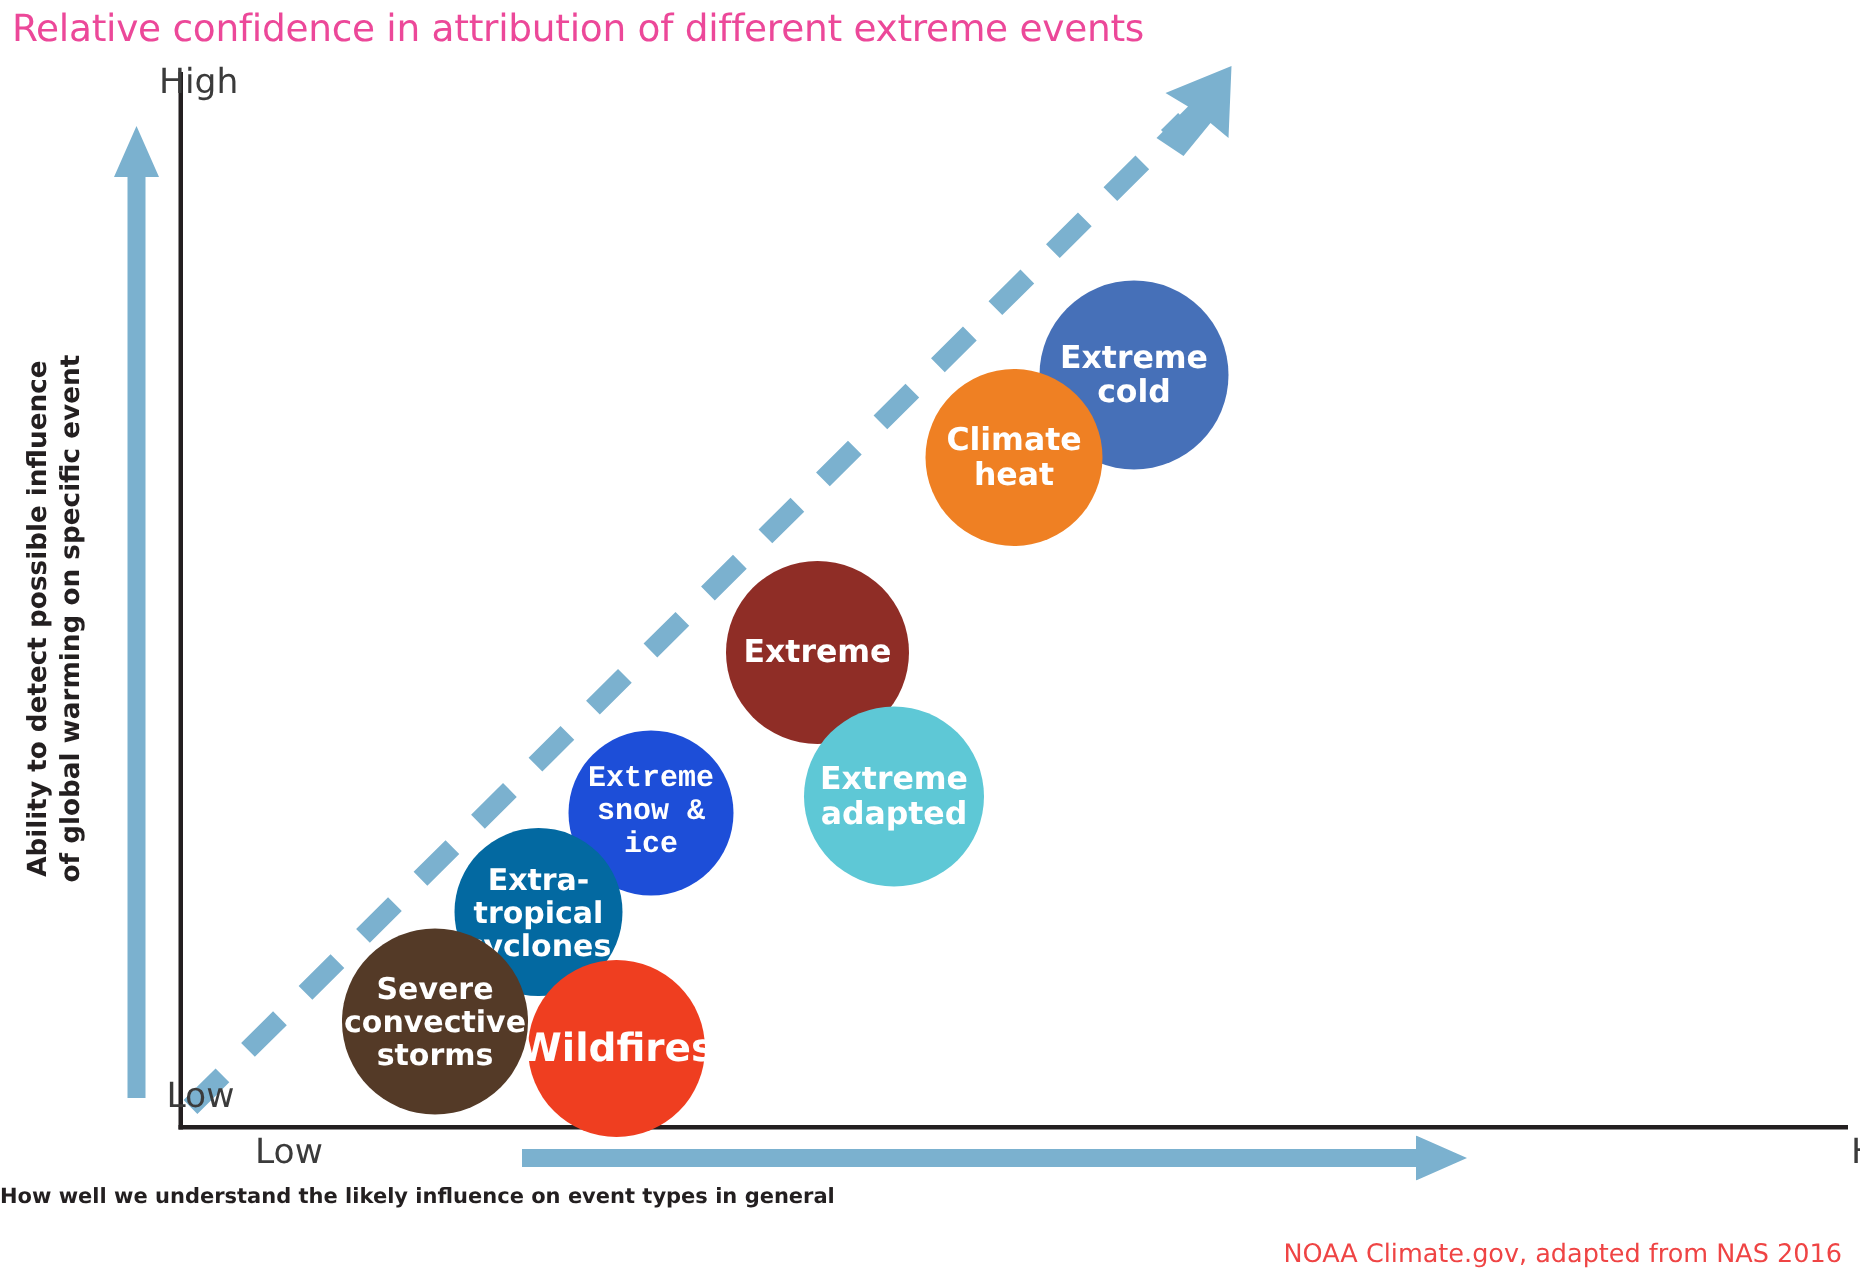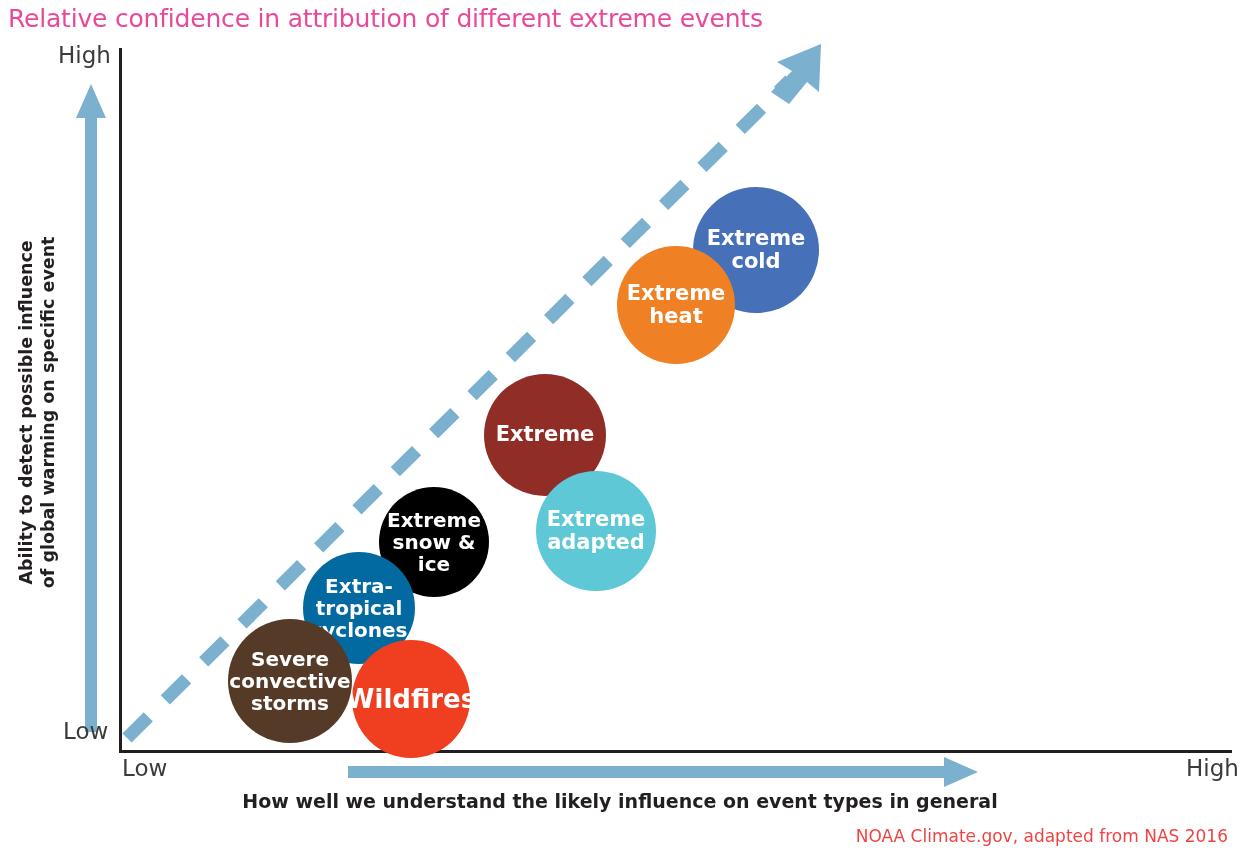--- a/index.html
+++ b/index.html
@@ -49,20 +49,21 @@
     height: 3px;
     background: #231f20;
   }
 
   
   .tick {
     position: absolute;
     font-size: 23px;
     color: #3b3b3b;
     white-space: nowrap;
+    margin-left: 48px;
   }
   .tick-y-high { left: 58px; top: 42px; }
   .tick-y-low  { left: 63px; top: 718px; }
   .tick-x-low  { left: 122px; top: 755px; }
   .tick-x-high { left: 1186px; top: 755px; }
 
   
   .y-arrow {
     position: absolute;
     left: 76px;
@@ -89,22 +90,21 @@
     font-size: 17.5px;
     font-weight: bold;
     color: #231f20;
     line-height: 1.28;
   }
   .xlabel {
     position: absolute;
     left: 0;
     top: 790px;
     width: 1240px;
-    text-align: center;
-    font-size: 19px;
+    font-size: 14px;
     font-weight: bold;
     color: #231f20;
   }
   .credit {
     position: absolute;
     right: 12px;
     top: 826px;
     font-size: 17px;
     color: #ef4444;
     white-space: nowrap;
@@ -150,29 +150,29 @@
   <svg class="trendline" width="1240" height="856">
     <line id="trend-seg" x1="127" y1="738" x2="790" y2="80" stroke="#7bb1cf" stroke-width="13" stroke-dasharray="30 24" stroke-linecap="butt"></line>
     <polygon id="trend-head" points="821,44 777,62 792,71 771,92 789,104 807,82 819,92" fill="#7bb1cf"></polygon>
   </svg>
 
   <div class="plot" id="bubble-layer">
       <div class="bubble" style="left: 693px; top: 187px; width: 126px; height: 126px; background: rgb(70, 112, 184); font-size: 21px; z-index: 10;">
         <span class="bubble-label">Extreme cold</span>
       </div>
       <div class="bubble" style="left: 617px; top: 246px; width: 118px; height: 118px; background: rgb(239, 128, 35); font-size: 21px; z-index: 11;">
-        <span class="bubble-label">Extreme heat</span>
+        <span class="bubble-label">Climate heat</span>
       </div>
       <div class="bubble" style="left: 484px; top: 374px; width: 122px; height: 122px; background: rgb(143, 45, 38); font-size: 21px; z-index: 12;">
         <span class="bubble-label">Extreme</span>
       </div>
       <div class="bubble" style="left: 536px; top: 471px; width: 120px; height: 120px; background: rgb(94, 200, 214); font-size: 21px; z-index: 13;">
         <span class="bubble-label">Extreme adapted</span>
       </div>
-      <div class="bubble" style="left: 379px; top: 487px; width: 110px; height: 110px; background: #000000; font-size: 20px; z-index: 14;">
+      <div class="bubble" style="left: 379px; top: 487px; width: 110px; height: 110px; background: #1d4ed8; font-size: 20px; z-index: 14; font-family: Liberation Mono, monospace;">
         <span class="bubble-label">Extreme snow &amp; ice</span>
       </div>
       <div class="bubble" style="left: 303px; top: 552px; width: 112px; height: 112px; background: #0369a1; font-size: 20px; z-index: 15;">
         <span class="bubble-label">Extra-tropical cyclones</span>
       </div>
       <div class="bubble" style="left: 352px; top: 640px; width: 118px; height: 118px; background: rgb(239, 62, 32); font-size: 26px; z-index: 17;">
         <span class="bubble-label">Wildfires</span>
       </div>
       <div class="bubble" style="left: 228px; top: 619px; width: 124px; height: 124px; background: rgb(84, 58, 39); font-size: 20px; z-index: 18;">
         <span class="bubble-label">Severe convective storms</span>

